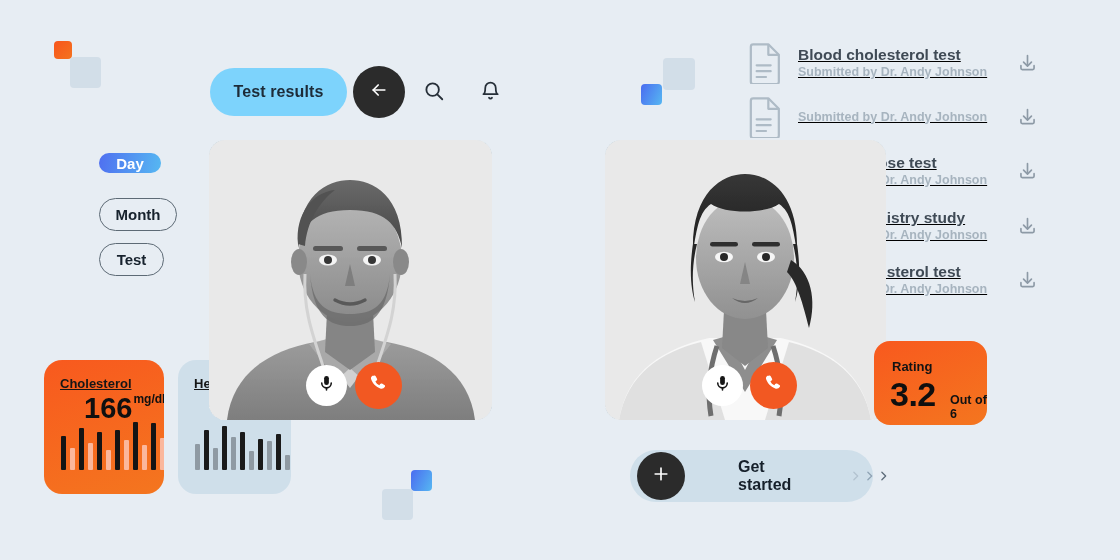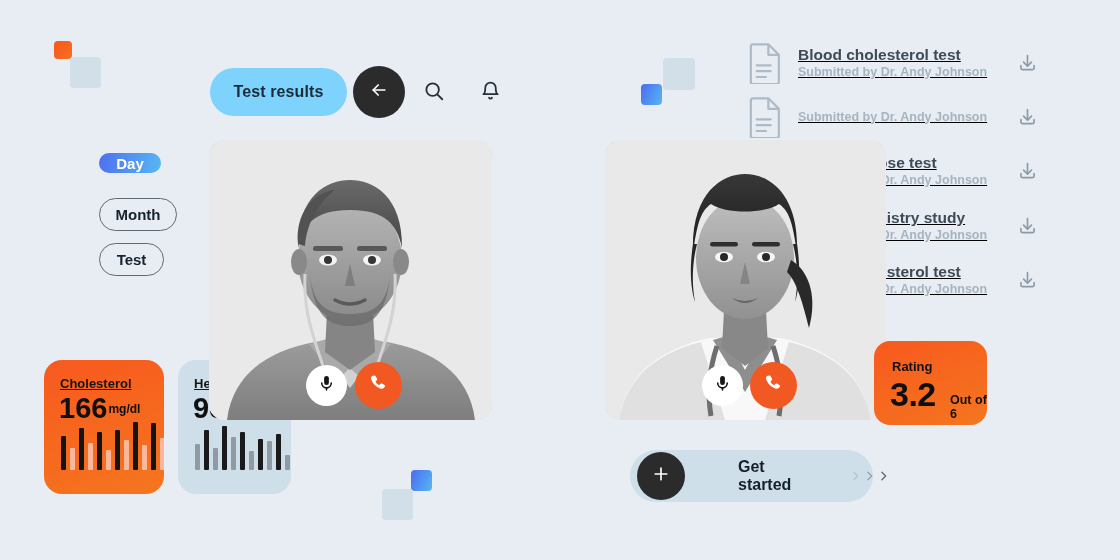--- a/index.html
+++ b/index.html
@@ -147,21 +147,22 @@
     white-space: nowrap;
     text-decoration: underline;
   }
   .metric-value {
     position: absolute;
     font-size: 29px;
     font-weight: bold;
     color: #101010;
     white-space: nowrap;
     display: flex;
-    align-items: center;
+    align-items: flex-start;
+    margin-left: 25px;
   }
   .metric-unit {
     font-size: 12px;
     font-weight: bold;
     margin-left: 1px;
   }
   .bars {
     position: absolute;
     display: flex;
     align-items: flex-end;

